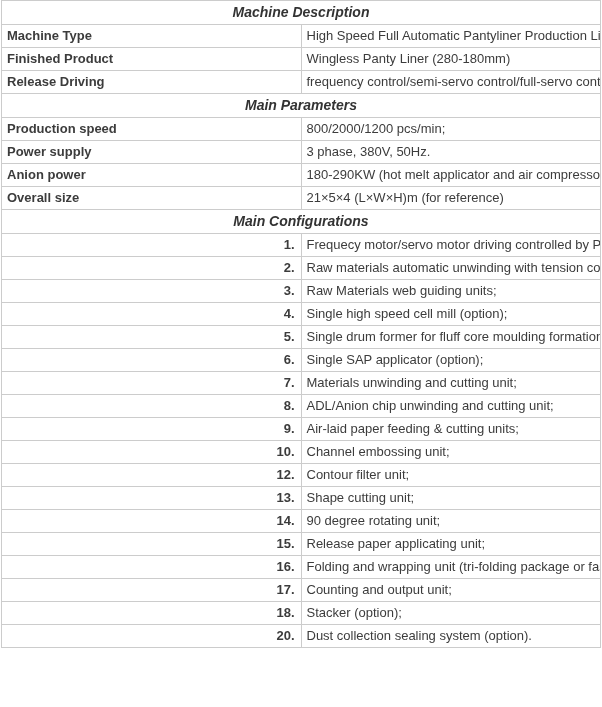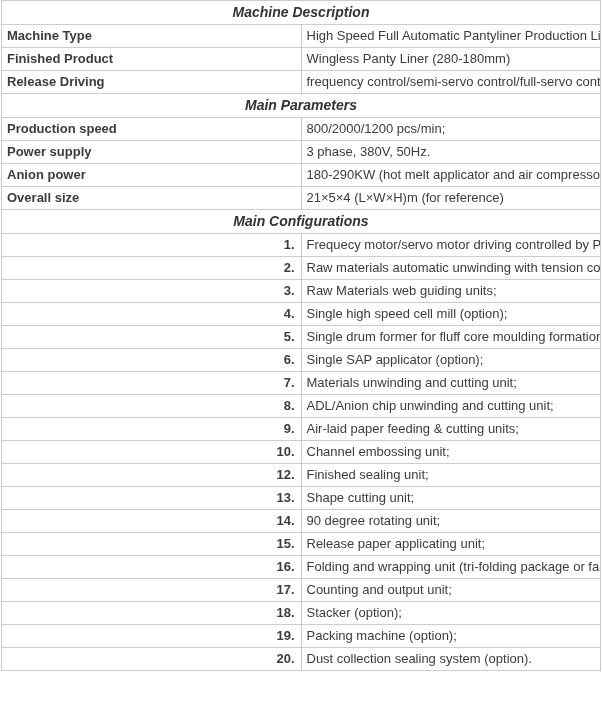--- a/index.html
+++ b/index.html
@@ -146,21 +146,21 @@
         <tr>
           <td class="num-cell">9.</td>
           <td class="value-cell">Air-laid paper feeding &amp; cutting units;</td>
         </tr>
         <tr>
           <td class="num-cell">10.</td>
           <td class="value-cell">Channel embossing unit;</td>
         </tr>
         <tr>
           <td class="num-cell">12.</td>
-          <td class="value-cell">Finished sealing unit;</td>
+          <td class="value-cell">Contour filter unit;</td>
         </tr>
         <tr>
           <td class="num-cell">13.</td>
           <td class="value-cell">Shape cutting unit;</td>
         </tr>
         <tr>
           <td class="num-cell">14.</td>
           <td class="value-cell">90 degree rotating unit;</td>
         </tr>
         <tr>
@@ -173,22 +173,18 @@
         </tr>
         <tr>
           <td class="num-cell">17.</td>
           <td class="value-cell">Counting and output unit;</td>
         </tr>
         <tr>
           <td class="num-cell">18.</td>
           <td class="value-cell">Stacker (option);</td>
         </tr>
         <tr>
-          <td class="num-cell">19.</td>
-          <td class="value-cell">Packing machine (option);</td>
-        </tr>
-        <tr>
           <td class="num-cell">20.</td>
           <td class="value-cell">Dust collection sealing system (option).</td>
         </tr>
       </tbody>
   </table>
 </div>
 
 </body></html>

